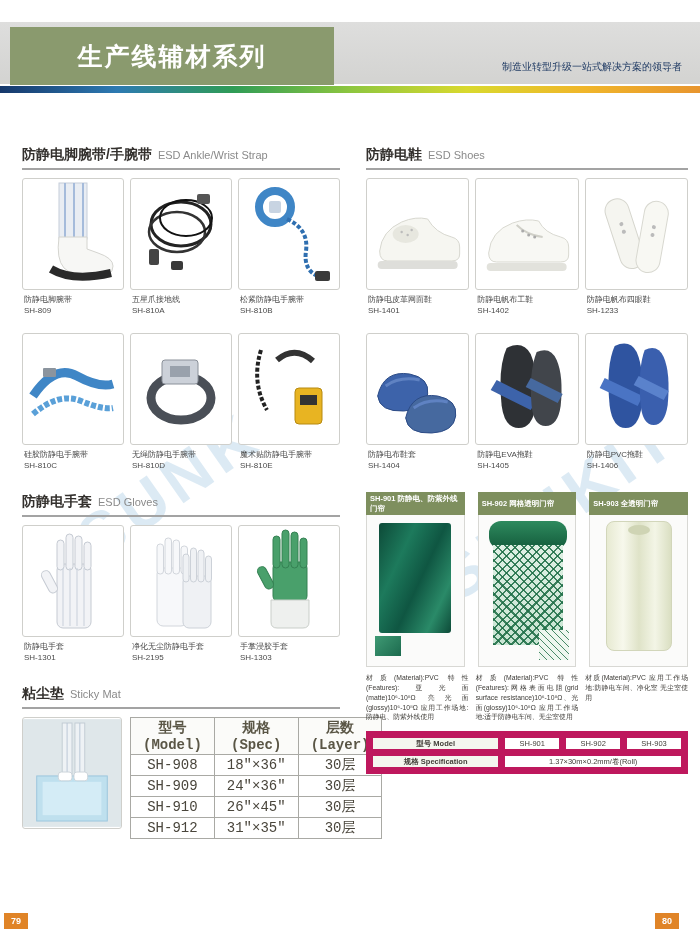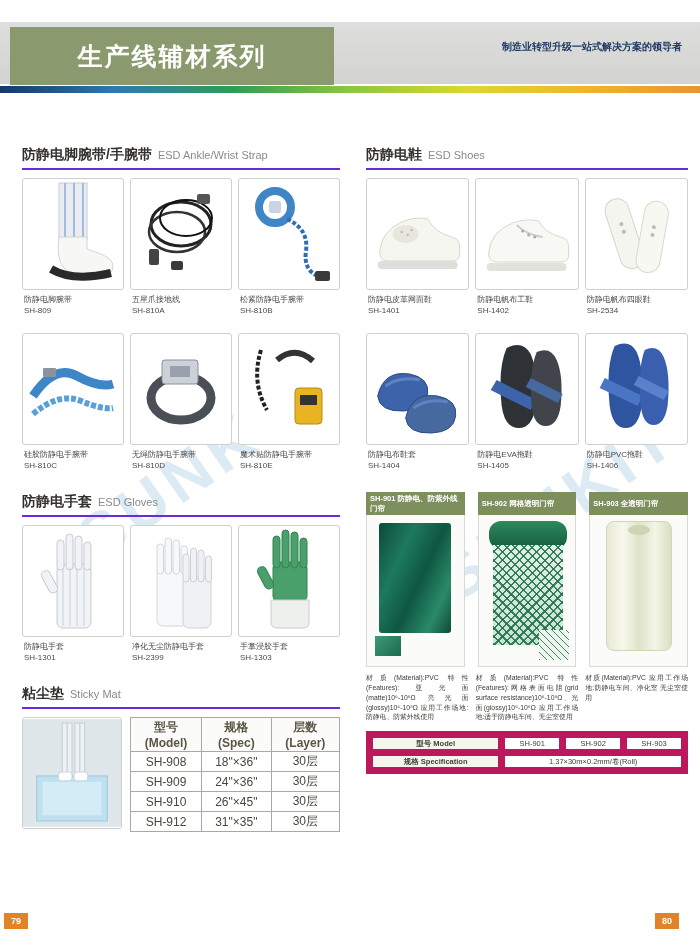--- a/index.html
+++ b/index.html
@@ -3,55 +3,55 @@
 <meta charset="utf-8">
 <style>
   * { margin:0; padding:0; box-sizing:border-box; }
   body { width:700px; height:950px; background:#fff; font-family:"Liberation Sans", sans-serif; position:relative; overflow:hidden; }
   .page { position:absolute; inset:0; background:#fff; }
 
   
   .hdr-band { position:absolute; left:0; top:22px; width:700px; height:62px; background:linear-gradient(#dededd,#d3d3d1); }
   .hdr-green { position:absolute; left:10px; top:27px; width:324px; height:58px; background:#8a9a6e; display:flex; align-items:center; justify-content:center; }
   .hdr-green span { color:#fff; font-size:25px; font-weight:bold; letter-spacing:2px; }
-  .hdr-slogan { position:absolute; right:18px; top:40px; font-size:10px; font-weight:bold; color:#1f3a63; }
+  .hdr-slogan { position:absolute; right:18px; top:60px; font-size:10px; font-weight:normal; color:#1f3a63; }
   .hdr-gradient { position:absolute; left:0; top:86px; width:700px; height:7px;
     background:linear-gradient(to right,#16386b,#2d7ab2,#2f9c56,#8dc63f,#d9d92e,#f0b62a,#e8952e); }
 
   
   .wm { position:absolute; font-size:64px; font-weight:bold; color:rgba(140,185,220,0.30); transform:rotate(-35deg); letter-spacing:6px; pointer-events:none; }
   .wm1 { left:60px; top:430px; }
   .wm2 { left:420px; top:470px; }
 
   
   .col { position:absolute; top:145px; }
   .col-left { left:22px; width:318px; }
   .col-right { left:366px; width:322px; }
 
   
   .sec { margin-bottom:10px; }
-  .sec-head { border-bottom:2px solid #6d28d9; padding-bottom:4px; margin-bottom:8px; }
+  .sec-head { border-bottom:2px solid #a3a3a3; padding-bottom:4px; margin-bottom:8px; }
   .sec-zh { font-size:14px; font-weight:bold; color:#33302d; }
   .sec-en { font-size:11px; color:#8a8a8a; margin-left:6px; }
 
   
   .grid3 { display:grid; grid-template-columns:repeat(3,1fr); gap:6px; }
   .item {}
   .card { height:112px; background:#fff; border:1px solid #cfcfcb; border-radius:3px; overflow:hidden; display:flex; align-items:center; justify-content:center; }
   .card svg { width:100%; height:100%; }
   .caption { margin:5px 0 10px 2px; font-size:8px; color:#4a4a4a; line-height:1.35; min-height:22px; }
   .caption .pname { display:block; }
   .caption .pmodel { display:block; }
 
   
   .sticky-wrap { display:flex; align-items:flex-start; }
   .sticky-card { width:100px; height:112px; flex:0 0 auto; border:1px solid #cfcfcb; border-radius:3px; overflow:hidden; }
   .sticky-card svg { width:100%; height:100%; }
   table.sticky { flex:1; margin-left:8px; border-collapse:collapse; width:100%; }
-  table.sticky td { border:1px solid #a9a9a4; font-size:12px; color:#4a463c; text-align:center; height:20px; padding:1px 12px; }
+  table.sticky td { border:1px solid #a9a9a4; font-size:14px; color:#4a463c; text-align:center; height:20px; padding:1px 12px;font-family:Liberation Mono, monospace; }
   table.sticky tr.h td { font-weight:bold; color:#5a5646; background:#fbfbf9; }
 
   
   .curt-grid { display:grid; grid-template-columns:repeat(3,1fr); gap:13px; }
   .curt-bar { height:23px; background:#7e8f5e; color:#fff; font-size:7.5px; display:flex; align-items:center; padding:0 4px; font-weight:bold; }
   .curt-img { height:152px; border:1px solid #d8d8d4; border-top:none; position:relative; background:#fbfbfa; overflow:hidden; }
   .c1-sheet { position:absolute; left:12px; top:8px; width:72px; height:110px; background:linear-gradient(115deg,#0d4a38 0%,#1d7a5c 30%,#0f5642 55%,#2a8a68 80%,#0d4a38 100%); border-radius:3px; }
   .c1-swatch { position:absolute; left:8px; bottom:10px; width:26px; height:20px; background:linear-gradient(135deg,#3f9a74,#1c6a4e); }
   .c2-roll { position:absolute; left:10px; top:6px; width:78px; height:28px; background:linear-gradient(#2e8a5e,#145c3c); border-radius:12px; }
   .c2-mesh { position:absolute; left:14px; top:30px; width:70px; height:100px;
@@ -238,21 +238,21 @@
                 <rect x="52" y="50" width="28" height="52" rx="6"></rect>
                 <rect x="52" y="28" width="6" height="28" rx="3"></rect>
                 <rect x="59.5" y="22" width="6" height="34" rx="3"></rect>
                 <rect x="67" y="24" width="6" height="32" rx="3"></rect>
                 <rect x="74.5" y="30" width="6" height="26" rx="3"></rect>
               </g>
             </svg>
           </div>
           <div class="caption">
             <span class="pname">净化无尘防静电手套</span>
-            <span class="pmodel">SH-2399</span>
+            <span class="pmodel">SH-2195</span>
           </div>
         </div>
 
         <div class="item">
           <div class="card">
             <svg viewBox="0 0 100 110">
               <g fill="#49a06b" stroke="#358153">
                 <rect x="34" y="36" width="34" height="40" rx="6"></rect>
                 <rect x="34" y="10" width="7" height="32" rx="3.5"></rect>
                 <rect x="43" y="4" width="7" height="38" rx="3.5"></rect>
@@ -376,21 +376,21 @@
               </g>
               <g transform="rotate(10 66 55)">
                 <rect x="54" y="22" width="24" height="72" rx="12" fill="#f8f8f3" stroke="#d8d8d0"></rect>
                 <circle cx="66" cy="48" r="2" fill="#bbb"></circle>
                   <circle cx="66" cy="56" r="2" fill="#bbb"></circle>
               </g>
             </svg>
           </div>
           <div class="caption">
             <span class="pname">防静电帆布四眼鞋</span>
-            <span class="pmodel">SH-2534</span>
+            <span class="pmodel">SH-1233</span>
           </div>
         </div>
 
         <div class="item">
           <div class="card">
             <svg viewBox="0 0 100 110">
               <path d="M10 62 q6-26 32-22 q20 4 18 20 q-2 16-24 17 q-24 1-26-15z" fill="#3d63aa" stroke="#2c4b86"></path>
               <path d="M38 84 q6-26 32-22 q20 4 18 20 q-2 16-24 17 q-24 1-26-15z" fill="#46699f" stroke="#2c4b86"></path>
               <path d="M18 52 q14-10 34-6" stroke="#5f82c2" stroke-width="3" fill="none"></path>
               <path d="M46 74 q14-10 34-6" stroke="#5f82c2" stroke-width="3" fill="none"></path>

